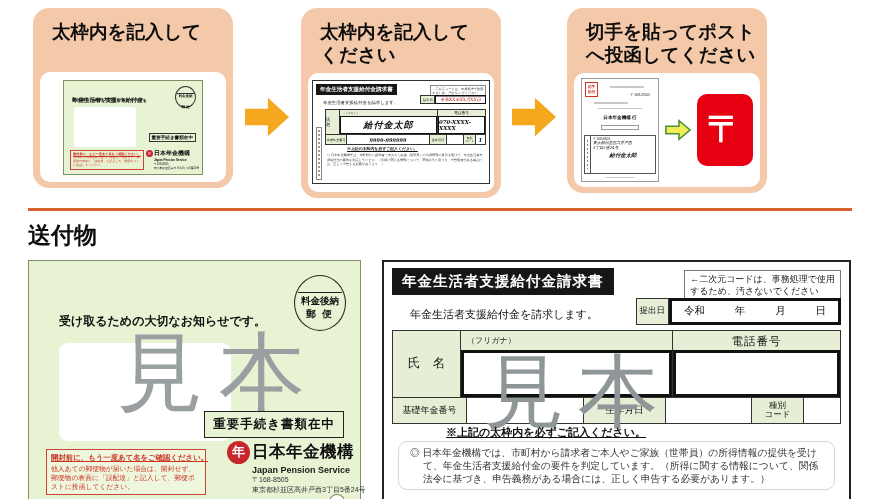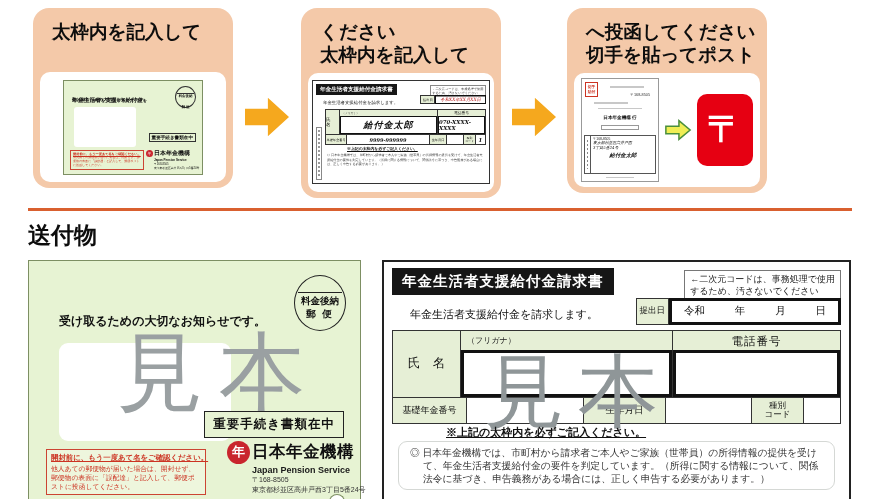--- a/index.html
+++ b/index.html
@@ -198,22 +198,22 @@
         </div>
       </div>
     </div>
 
     <div class="gap">
       <div class="step-arrow"></div>
     </div>
 
     <div class="step-card">
       <div class="step-title">
+        <span>太枠内を記入して</span>
         <span>ください</span>
-        <span>太枠内を記入して</span>
       </div>
       <div class="step-stage stage-2">
         <div class="mf">
           <div class="mf-head">年金生活者支援給付金請求書</div>
           <div class="mf-qr">
             <div>←二次元コードは、事務処理で使用</div>
             <div>するため、汚さないでください</div>
           </div>
           <div class="mf-declare">年金生活者支援給付金を請求します。</div>
           <div class="mf-submit">
@@ -252,22 +252,22 @@
         </div>
       </div>
     </div>
 
     <div class="gap gap2">
       <div class="step-arrow"></div>
     </div>
 
     <div class="step-card">
       <div class="step-title">
+        <span>切手を貼ってポスト</span>
         <span>へ投函してください</span>
-        <span>切手を貼ってポスト</span>
       </div>
       <div class="step-stage stage-3">
         <div class="mr">
           <div class="mr-stamp">
             <div>切手</div>
             <div>貼付</div>
           </div>
           <div class="mr-bar mr-bar1"></div>
           <div class="mr-postal">〒168-8505</div>
           <div class="mr-bar mr-bar2"></div>

